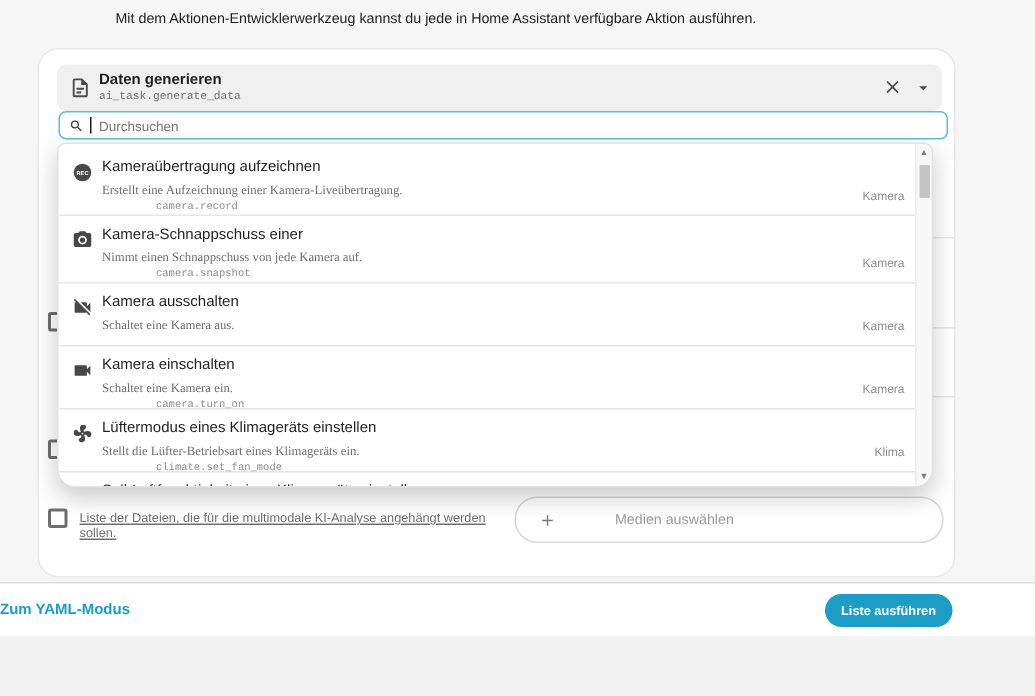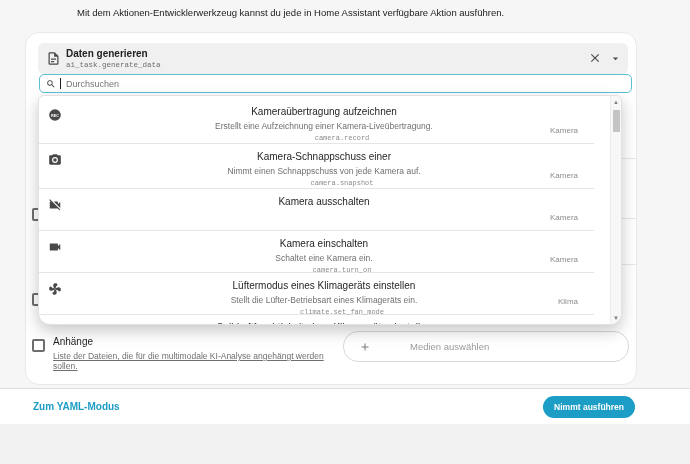--- a/index.html
+++ b/index.html
@@ -51,28 +51,28 @@
   
   .peek-divider { position:absolute; left:20px; width:591px; height:1px; background:#e7e7e7; }
   .peek-checkbox { position:absolute; left:6px; width:13px; height:13px; border:2px solid #6e6e6e; border-radius:2px; background:#fff; }
 
   
   .dropdown {
     position:absolute; left:12px; top:62px; width:584px; height:230px;
     background:#fff; border:1px solid #e2e2e2; border-radius:6px 6px 12px 12px;
     box-shadow:0 6px 16px rgba(0,0,0,0.22); z-index:5; overflow:hidden;
   }
-  .dd-list { position:absolute; left:0; top:3px; right:27px;text-align:center; }
+  .dd-list { position:absolute; left:0; top:3px; right:2px; }
   .dd-row { position:relative; padding:7px 14px 0 29px; border-bottom:1px solid #e6e6e6; cursor:pointer; }
   .dd-row.h45 { height:45px; }
   .dd-row.h42 { height:42px; }
   .dd-row.partial { height:20px; border-bottom:none; }
   .dd-icon { position:absolute; left:9px; top:9px; width:14px; height:14px; color:#484848; }
   .dd-title { font-size:10px; font-weight:500; color:#1f1f1f; line-height:1.15; }
-  .dd-desc { font-size:8.5px; color:#6f6f6f; margin-top:3px; }
+  .dd-desc { font-size:8.5px; color:#6f6f6f; margin-top:3px;font-family:Liberation Serif, serif; }
   .dd-service { font-size:7px; color:#8c8c8c; margin-top:3px;padding-left:36px; }
   .dd-domain { position:absolute; right:16px; bottom:8px; font-size:8px; color:#8c8c8c; }
 
   
   .dd-scrollbar {
     position:absolute; right:0; top:0; bottom:0; width:11px;
     background:#f7f7f7; border-left:1px solid #ececec;
   }
   .sb-arrow { position:absolute; left:0; width:10px; text-align:center; font-size:6px; color:#808080; cursor:pointer; }
   .sb-up { top:3px; } .sb-down { bottom:3px; }
@@ -90,21 +90,21 @@
   }
   .media-btn .plus { width:12px; height:12px; color:#7a7a7a; margin-left:15px; flex:0 0 auto; }
   .media-btn-label { font-size:9.5px; color:#9b9b9b; margin-left:12px;padding-left:27px; }
 
   
   .footer {
     position:absolute; left:0; top:388px; width:690px; height:36px;
     background:#fff; border-top:1px solid #dddddd;
     display:flex; align-items:center; z-index:0;
   }
-  .yaml-link { margin-left:33px; font-size:10px; font-weight:600; color:#1b9dc5; text-decoration:none; cursor:pointer; }
+  .yaml-link { font-size:10px; font-weight:600; color:#1b9dc5; text-decoration:none; cursor:pointer; }
   .run-btn {
     position:absolute; right:55px; top:7px; height:22px; padding:0 11px;
     background:#1b9dc5; color:#fff; border:none; border-radius:11px;
     font-size:8.5px; font-weight:600; font-family:"Liberation Sans",sans-serif; cursor:pointer;
   }
   .bottom-area { position:absolute; left:0; top:424px; width:690px; height:40px; background:#f2f2f2; }
 </style>
 </head>
 <body>
 
@@ -178,20 +178,21 @@
         <div class="dd-domain">Kamera</div>
       </div>
 
       <div class="dd-row h42">
         <span class="dd-icon">
           <svg viewBox="0 0 24 24" fill="currentColor">
               <path d="M3.27,2L2,3.27L4.73,6H4A1,1 0 0,0 3,7V17A1,1 0 0,0 4,18H16C16.2,18 16.39,17.92 16.54,17.82L19.73,21L21,19.73M21,6.5L17,10.5V7A1,1 0 0,0 16,6H9.82L21,17.18V6.5Z"></path>
             </svg>
         </span>
         <div class="dd-title">Kamera ausschalten</div>
+        <div class="dd-desc">Schaltet eine Kamera aus.</div>
         <div class="dd-domain">Kamera</div>
       </div>
 
       <div class="dd-row h42">
         <span class="dd-icon">
           <svg viewBox="0 0 24 24" fill="currentColor">
               <path d="M17,10.5V7A1,1 0 0,0 16,6H4A1,1 0 0,0 3,7V17A1,1 0 0,0 4,18H16A1,1 0 0,0 17,17V13.5L21,17.5V6.5L17,10.5Z"></path>
             </svg>
         </span>
         <div class="dd-title">Kamera einschalten</div>
@@ -220,31 +221,30 @@
 
     <div class="dd-scrollbar">
       <div class="sb-arrow sb-up">▲</div>
       <div class="sb-thumb"></div>
       <div class="sb-arrow sb-down">▼</div>
     </div>
   </div>
 
   <div class="attach-checkbox"></div>
   <div class="attach-texts">
-    <div class="attach-title">Anhänge</div>
     <div class="attach-desc">Liste der Dateien, die für die multimodale KI-Analyse angehängt werden sollen.</div>
   </div>
   <div class="media-btn">
     <span class="plus">
       <svg viewBox="0 0 24 24" fill="currentColor">
           <path d="M19,13H13V19H11V13H5V11H11V5H13V11H19V13Z"></path>
         </svg>
     </span>
     <span class="media-btn-label">Medien auswählen</span>
   </div>
 
 </div>
 
 <div class="footer">
   <a class="yaml-link">Zum YAML-Modus</a>
-  <button class="run-btn">Nimmt ausführen</button>
+  <button class="run-btn">Liste ausführen</button>
 </div>
 <div class="bottom-area"></div>
 
 </body></html>

